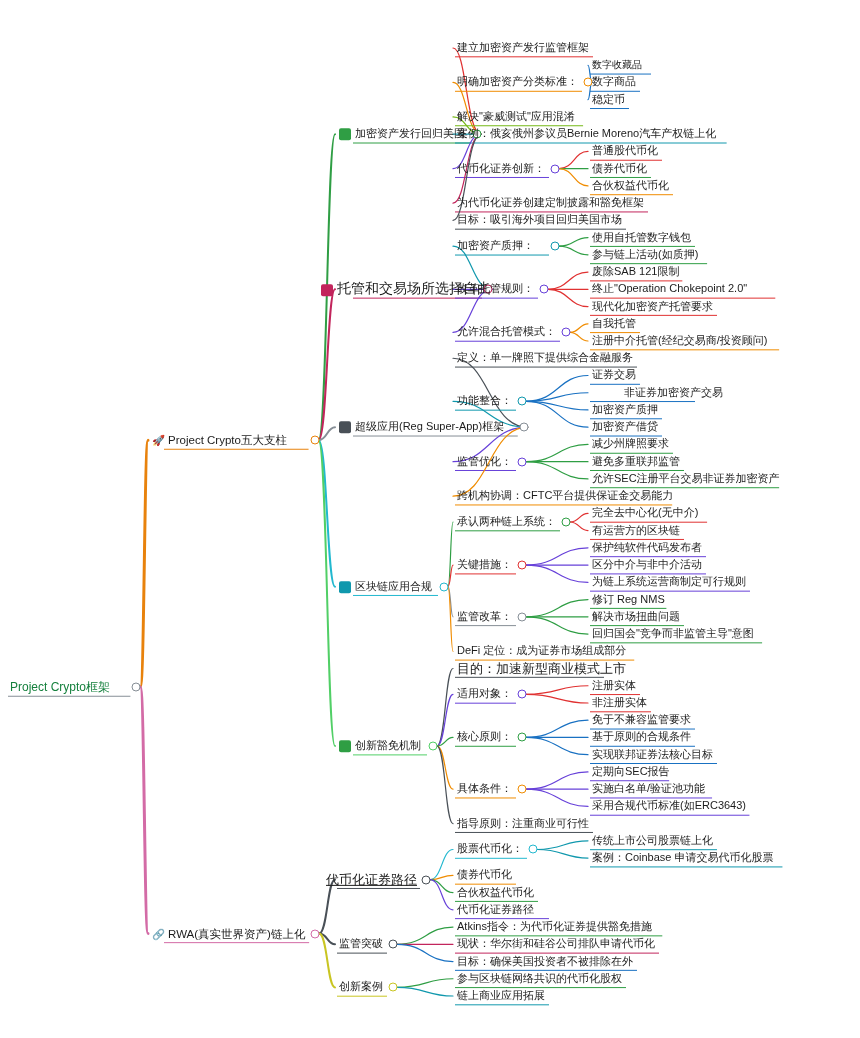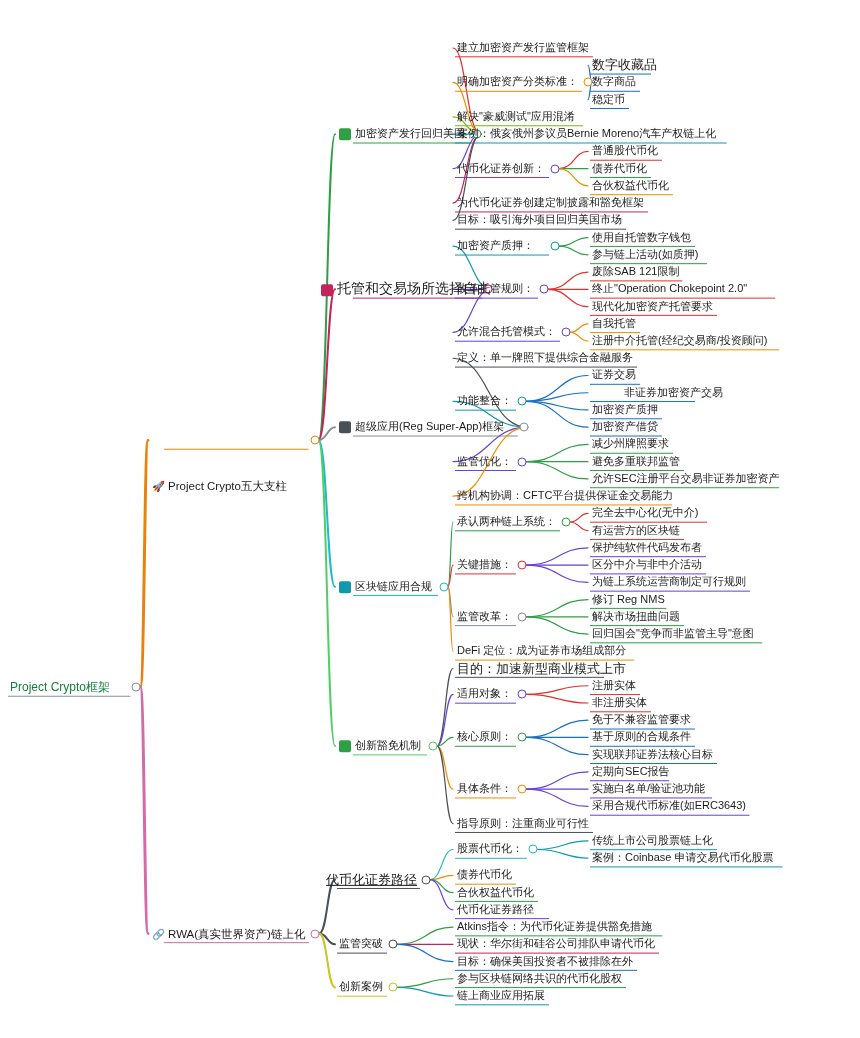--- a/index.html
+++ b/index.html
@@ -180,28 +180,28 @@
       <line x1="455" x2="626" y1="987.5836363636363" y2="987.5836363636363" stroke="#2f9e44" stroke-width="1"></line>
       <path d="M 397 987.3818181818182 C 426.12 987.3818181818182, 426.12 978.7636363636362, 453 978.7636363636362" fill="none" stroke="#2f9e44" stroke-width="1.2" stroke-linecap="round"></path>
       <line x1="455" x2="549" y1="1004.8199999999999" y2="1004.8199999999999" stroke="#1098ad" stroke-width="1"></line>
       <path d="M 397 987.3818181818182 C 426.12 987.3818181818182, 426.12 995.9999999999999, 453 995.9999999999999" fill="none" stroke="#1098ad" stroke-width="1.2" stroke-linecap="round"></path>
       <path d="M 319.125 933.5181818181818 C 327.38 933.5181818181818, 327.38 987.3818181818182, 335 987.3818181818182" fill="none" stroke="#c9c522" stroke-width="2" stroke-linecap="round"></path>
       <path d="M 140.39999999999998 686.8227272727272 C 144.35199999999998 686.8227272727272, 144.35199999999998 933.5181818181818, 148 933.5181818181818" fill="none" stroke="#d36ba6" stroke-width="3" stroke-linecap="round"></path>
     </svg>
   <div id="nodes">
       <div class="node root" style="left: 8px; top: 686.823px; font-size: 12px;"><span>Project Crypto框架</span></div>
       <div class="dot" style="left: 136.4px; top: 686.823px; border-color: rgb(134, 142, 150);"></div>
-      <div class="node pillar" style="left: 150px; top: 440.127px; font-size: 11.5px; margin-top: 46px;"><span class="emo">🚀</span><span>Project Crypto五大支柱</span></div>
+      <div class="node pillar" style="left: 150px; top: 440.127px; font-size: 11.5px;"><span class="emo">🚀</span><span>Project Crypto五大支柱</span></div>
       <div class="dot" style="left: 314.55px; top: 440.127px; border-color: rgb(232, 130, 12);"></div>
       <div class="node" style="left: 337px; top: 134.182px; font-size: 11px;"><span class="badge" style="background: rgb(47, 158, 68);"></span><span>加密资产发行回归美国</span></div>
       <div class="dot" style="left: 477px; top: 134.182px; border-color: rgb(47, 158, 68);"></div>
       <div class="node" style="left: 455px; top: 48px; font-size: 11px;"><span>建立加密资产发行监管框架</span></div>
       <div class="node" style="left: 455px; top: 82.4727px; font-size: 11px;"><span>明确加密资产分类标准：</span></div>
       <div class="dot" style="left: 588px; top: 82.4727px; border-color: rgb(240, 140, 0);"></div>
-      <div class="node" style="left: 590px; top: 65.2364px; font-size: 13px;"><span>数字收藏品</span></div>
+      <div class="node" style="left: 590px; top: 65.2364px; font-size: 10px;"><span>数字收藏品</span></div>
       <div class="node" style="left: 590px; top: 82.4727px; font-size: 11px;"><span>数字商品</span></div>
       <div class="node" style="left: 590px; top: 99.7091px; font-size: 11px;"><span>稳定币</span></div>
       <div class="node" style="left: 455px; top: 116.945px; font-size: 11px;"><span>解决"豪威测试"应用混淆</span></div>
       <div class="node" style="left: 455px; top: 134.182px; font-size: 11px;"><span>案例：俄亥俄州参议员Bernie Moreno汽车产权链上化</span></div>
       <div class="node" style="left: 455px; top: 168.655px; font-size: 11px;"><span>代币化证券创新：</span></div>
       <div class="dot" style="left: 555px; top: 168.655px; border-color: rgb(103, 65, 217);"></div>
       <div class="node" style="left: 590px; top: 151.418px; font-size: 11px;"><span>普通股代币化</span></div>
       <div class="node" style="left: 590px; top: 168.655px; font-size: 11px;"><span>债券代币化</span></div>
       <div class="node" style="left: 590px; top: 185.891px; font-size: 11px;"><span>合伙权益代币化</span></div>
       <div class="node" style="left: 455px; top: 203.127px; font-size: 11px;"><span>为代币化证券创建定制披露和豁免框架</span></div>

